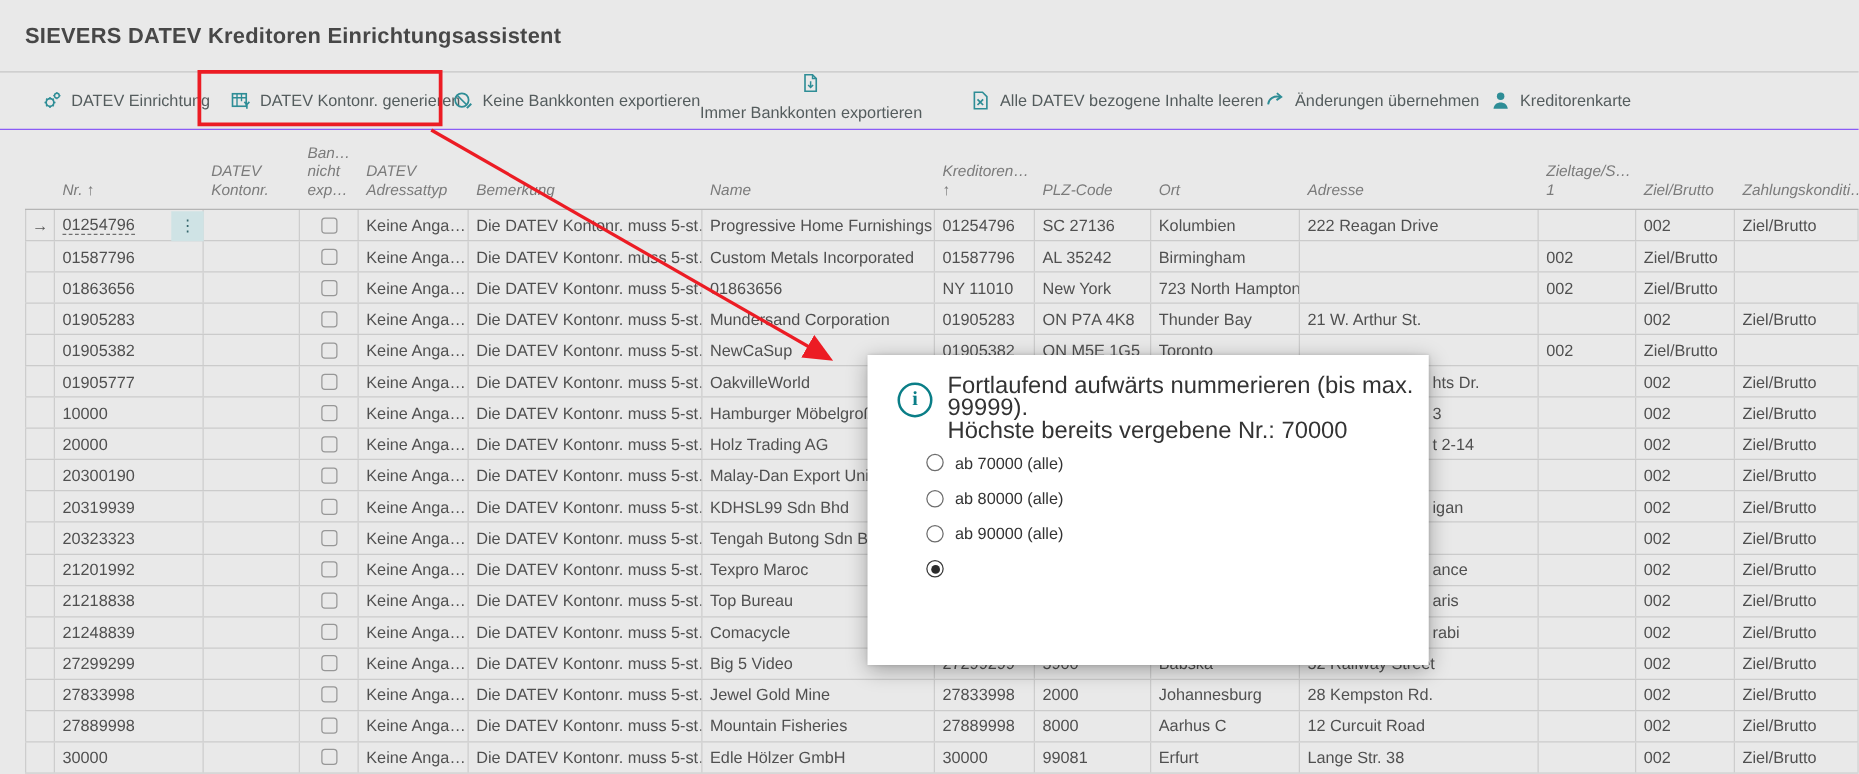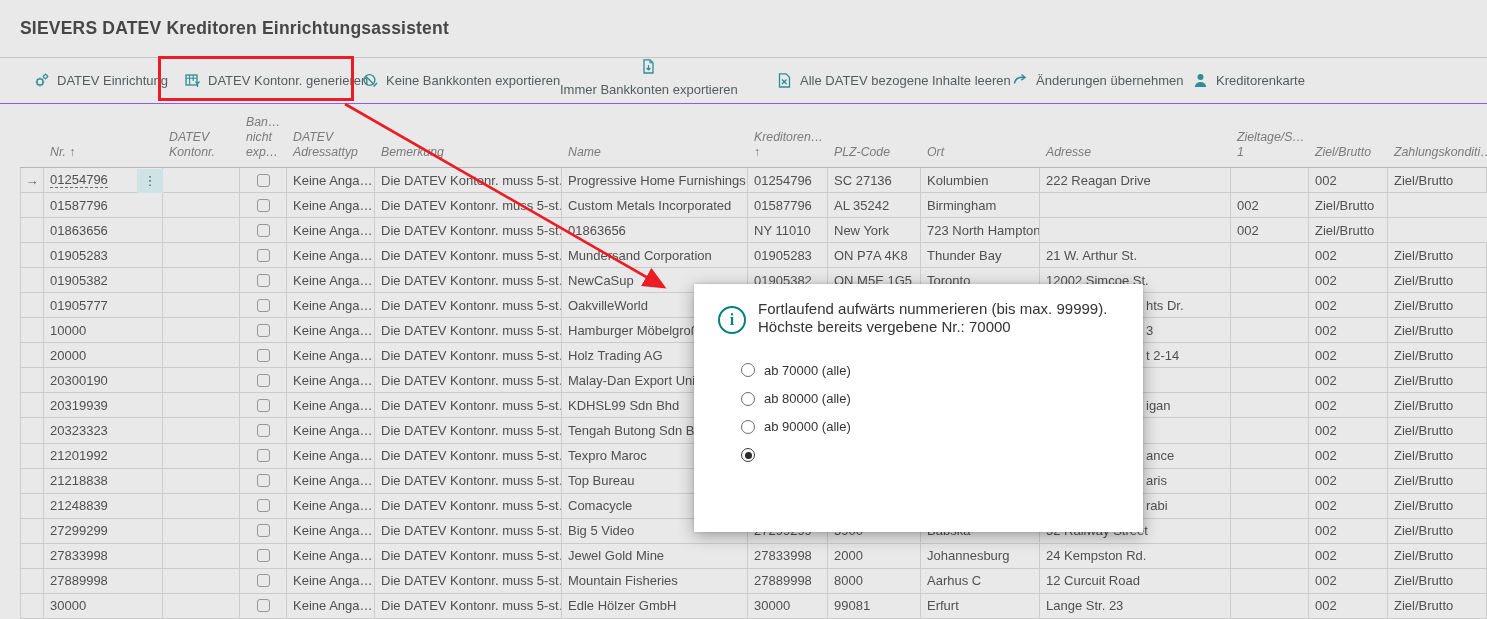--- a/index.html
+++ b/index.html
@@ -66,21 +66,21 @@
     position:absolute; left:694px; top:284px; width:449px; height:248px;
     background:#ffffff; z-index:40;
     box-shadow:0 4px 16px rgba(0,0,0,.32), 0 0 3px rgba(0,0,0,.15);
   }
   .dlg-info {
     position:absolute; left:24px; top:22px; width:28px; height:28px;
     border:2px solid #0a7e87; border-radius:50%;
     display:flex; align-items:center; justify-content:center;
     color:#0a7e87; font-size:16px; font-weight:bold; font-family:"Liberation Serif",serif;
   }
-  .dlg-msg { position:absolute; left:64px; top:16px; font-size:15px; color:#333; line-height:18px; }
+  .dlg-msg { position:absolute; left:64px; top:16px; font-size:19px; color:#333; line-height:18px; }
   .dlg-options { position:absolute; left:47px; top:72px; }
   .dlg-opt { height:28.4px; display:flex; align-items:center; gap:9px; cursor:pointer; }
   .radio {
     width:14px; height:14px; border:1px solid #6d6d6d; border-radius:50%;
     display:flex; align-items:center; justify-content:center; flex:0 0 14px; background:#fff;
   }
   .radio .dot { width:7px; height:7px; border-radius:50%; background:#2b2b2b; display:none; }
   .dlg-opt.selected .radio { border-color:#3b3b3b; }
   .dlg-opt.selected .radio .dot { display:block; }
   .dlg-opt .opt-label { font-size:13px; color:#333; white-space:nowrap; }
@@ -313,21 +313,20 @@
         <div class="cell"></div>
         <div class="cell cb-cell">
           <div class="cb"></div>
         </div>
         <div class="cell">Keine Anga…</div>
         <div class="cell">Die DATEV Kontonr. muss 5-st…</div>
         <div class="cell">NewCaSup</div>
         <div class="cell">01905382</div>
         <div class="cell">ON M5E 1G5</div>
         <div class="cell">Toronto</div>
-        <div class="cell">12002 Simcoe St.</div>
         <div class="cell"></div>
         <div class="cell">002</div>
         <div class="cell">Ziel/Brutto</div>
       </div>
       <div class="grid-row">
         <div class="cell ind"></div>
         <div class="cell">
           <span>01905777</span>
         </div>
         <div class="cell"></div>
@@ -533,21 +532,21 @@
         <div class="cell"></div>
         <div class="cell cb-cell">
           <div class="cb"></div>
         </div>
         <div class="cell">Keine Anga…</div>
         <div class="cell">Die DATEV Kontonr. muss 5-st…</div>
         <div class="cell">Jewel Gold Mine</div>
         <div class="cell">27833998</div>
         <div class="cell">2000</div>
         <div class="cell">Johannesburg</div>
-        <div class="cell">24 Kempston Rd.</div>
+        <div class="cell">28 Kempston Rd.</div>
         <div class="cell"></div>
         <div class="cell">002</div>
         <div class="cell">Ziel/Brutto</div>
       </div>
       <div class="grid-row">
         <div class="cell ind"></div>
         <div class="cell">
           <span>27889998</span>
         </div>
         <div class="cell"></div>
@@ -573,21 +572,21 @@
         <div class="cell"></div>
         <div class="cell cb-cell">
           <div class="cb"></div>
         </div>
         <div class="cell">Keine Anga…</div>
         <div class="cell">Die DATEV Kontonr. muss 5-st…</div>
         <div class="cell">Edle Hölzer GmbH</div>
         <div class="cell">30000</div>
         <div class="cell">99081</div>
         <div class="cell">Erfurt</div>
-        <div class="cell">Lange Str. 23</div>
+        <div class="cell">Lange Str. 38</div>
         <div class="cell"></div>
         <div class="cell">002</div>
         <div class="cell">Ziel/Brutto</div>
       </div>
     </div>
 
   <div class="dialog">
     <div class="dlg-info">i</div>
     <div class="dlg-msg">
       <div>Fortlaufend aufwärts nummerieren (bis max. 99999).</div>

